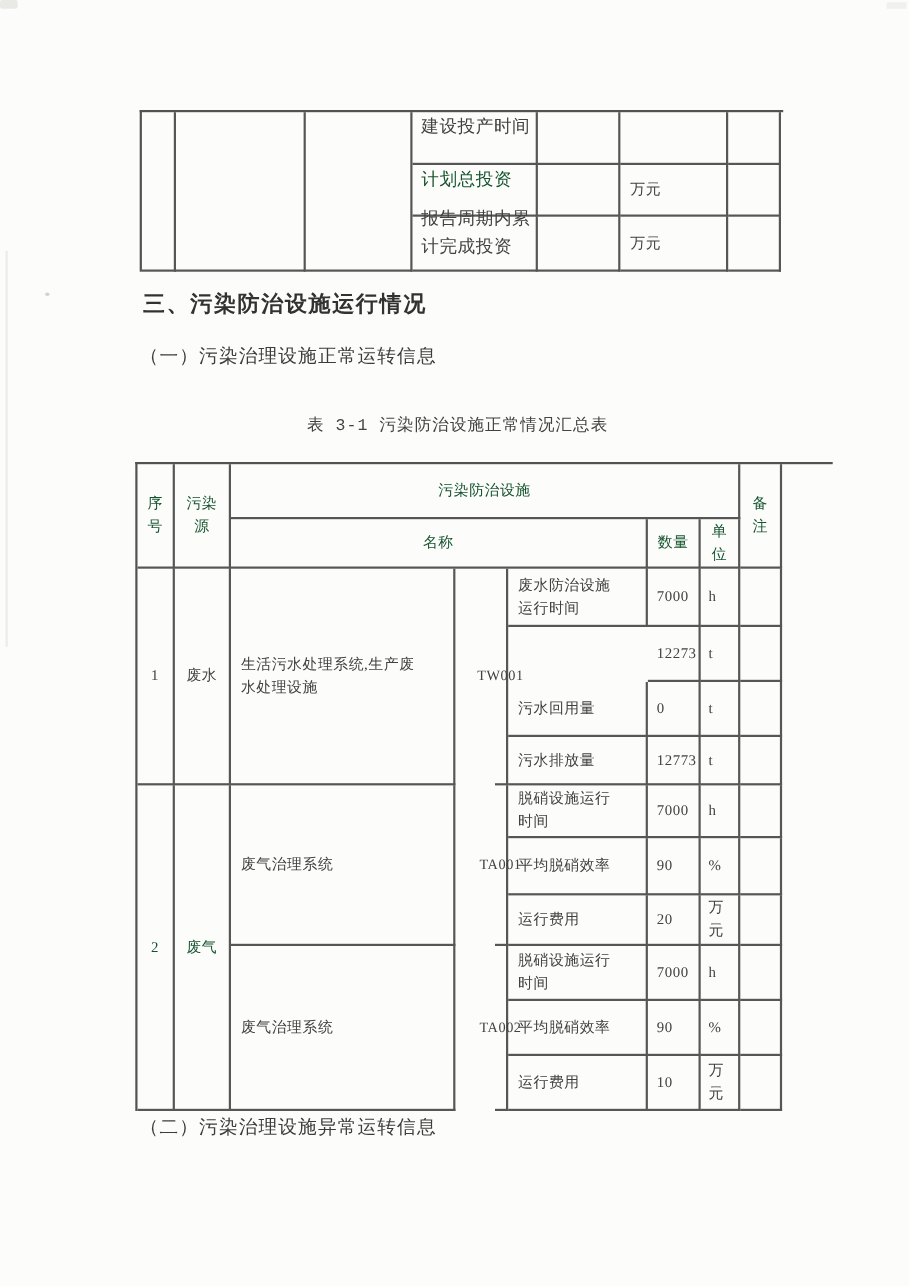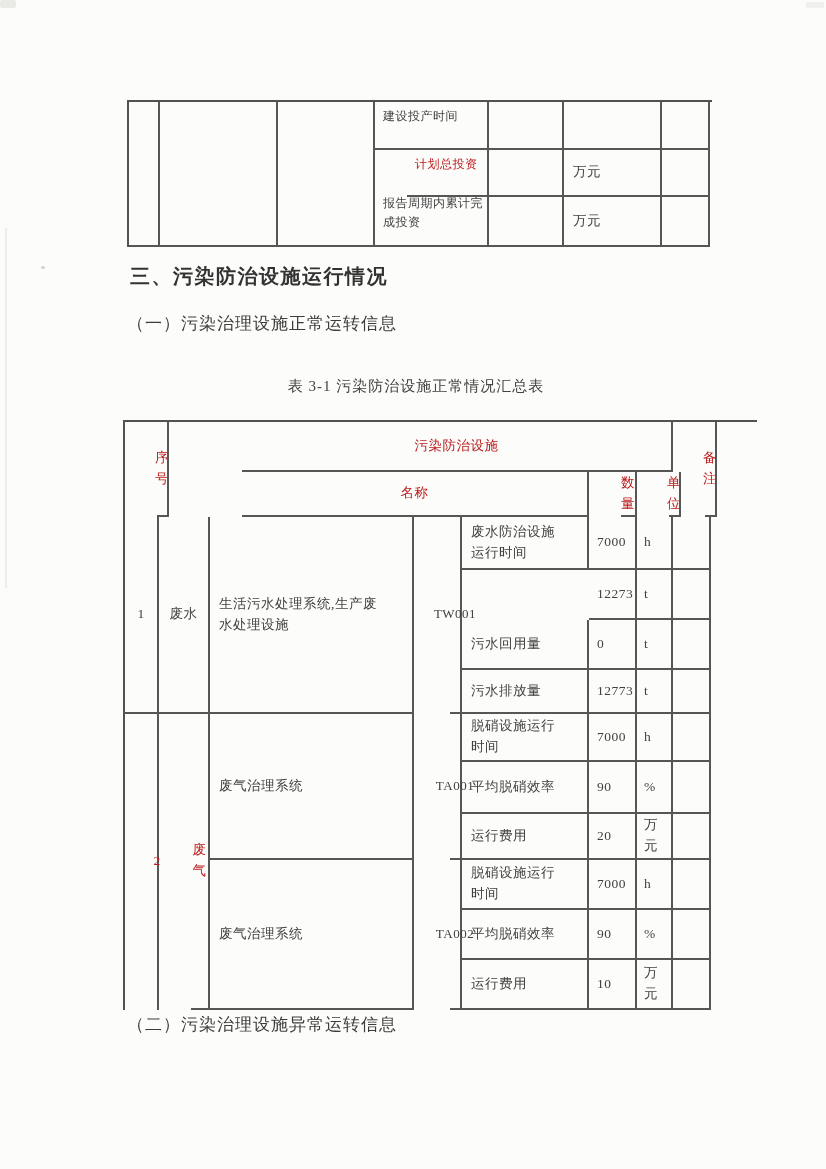--- a/index.html
+++ b/index.html
@@ -28,21 +28,21 @@
     letter-spacing: 1.5px;
   }
   .h-sub {
     position: absolute; left: 127px;
     font-size: 17px; color: #3c3c3c; letter-spacing: 1px;
   }
   .h-sub1 { top: 312px; }
   .h-sub2 { top: 1013px; }
   .t-caption {
     position: absolute; left: 123px; top: 377px; width: 586px;
-    text-align: center; font-size: 15px; color: #424242; letter-spacing: 1px;
+    text-align: center; font-size: 15px; color: #424242; letter-spacing: 1px; font-family: Liberation Mono, monospace;
   }
 
   
   .gtable {
     position: absolute;
     display: grid;
     border-top: 2px solid #525252;
     border-left: 2px solid #525252;
     background: transparent;
   }
@@ -51,30 +51,30 @@
     border-bottom: 2px solid #565656;
     display: flex;
     align-items: center;
     font-size: 13.5px;
     line-height: 1.55;
     color: #414141;
     letter-spacing: 0.5px;
   }
   .ctr  { justify-content: center; text-align: center; }
   .lft  { justify-content: flex-start; text-align: left; padding: 3px 4px 3px 9px; }
-  .faint { color: #b91c1c; margin-left: 32px; }
+  .faint { color: #14532d; }
 
   
   #top-table {
     left: 127px; top: 100px;
     width: 585px; height: 147px;
     grid-template-columns: 31px 118px 97px 114px 75px 98px 48px;
     grid-template-rows: 48px 47px 50px;
   }
-  #top-table .label { padding: 3px 2px 20px 8px; font-size: 12px; }
+  #top-table .label { padding: 3px 2px 20px 8px; font-size: 16px; }
 
   
   #main-table {
     left: 123px; top: 420px;
     width: 634px; height: 590px;
     grid-template-columns: 34px 51px 204px 48px 127px 48px 36px 38px;
     grid-template-rows: 50px 45px 53px 50px 50px 44px 48px 52px 46px 50px 50px 50px;
   }
   .cell-desc   { padding: 4px 24px 4px 9px; word-break: break-all; }
   .cell-metric { padding: 3px 20px 3px 9px; word-break: break-all; }
@@ -113,20 +113,21 @@
   <div class="c" style="grid-area:3/7/4/8"></div>
 </div>
 
 <div class="h-section">三、污染防治设施运行情况</div>
 <div class="h-sub h-sub1">（一）污染治理设施正常运转信息</div>
 <div class="t-caption">表 3-1 污染防治设施正常情况汇总表</div>
 
 <div class="gtable" id="main-table">
 
   <div class="c vstack faint" style="grid-area:1/1/3/2">序号</div>
+  <div class="c vstack faint" style="grid-area:1/2/3/3">污染源</div>
   <div class="c ctr faint" style="grid-area:2/3/3/6">名称</div>
   <div class="c ctr faint" style="grid-area:1/3/2/8">污染防治设施</div>
   <div class="c ctr faint" style="grid-area:2/6/3/7">数量</div>
   <div class="c vstack faint" style="grid-area:2/7/3/8">单位</div>
   <div class="c vstack faint" style="grid-area:1/8/3/9">备注</div>
 
   <div class="c ctr" style="grid-area:3/1/7/2">1</div>
   <div class="c cell-desc" style="grid-area:3/3/7/4">生活污水处理系统,生产废水处理设施</div>
   <div class="c ctr" style="grid-area:3/2/7/3">废水</div>
   <div class="c cell-code" style="grid-area:3/4/7/5">TW001</div>

